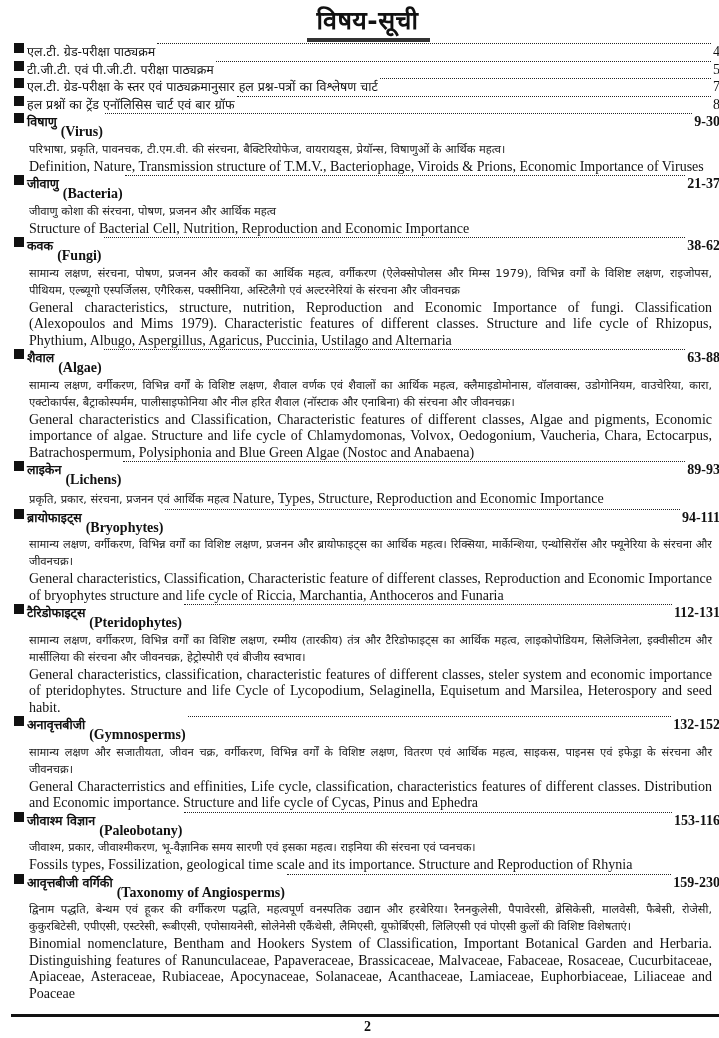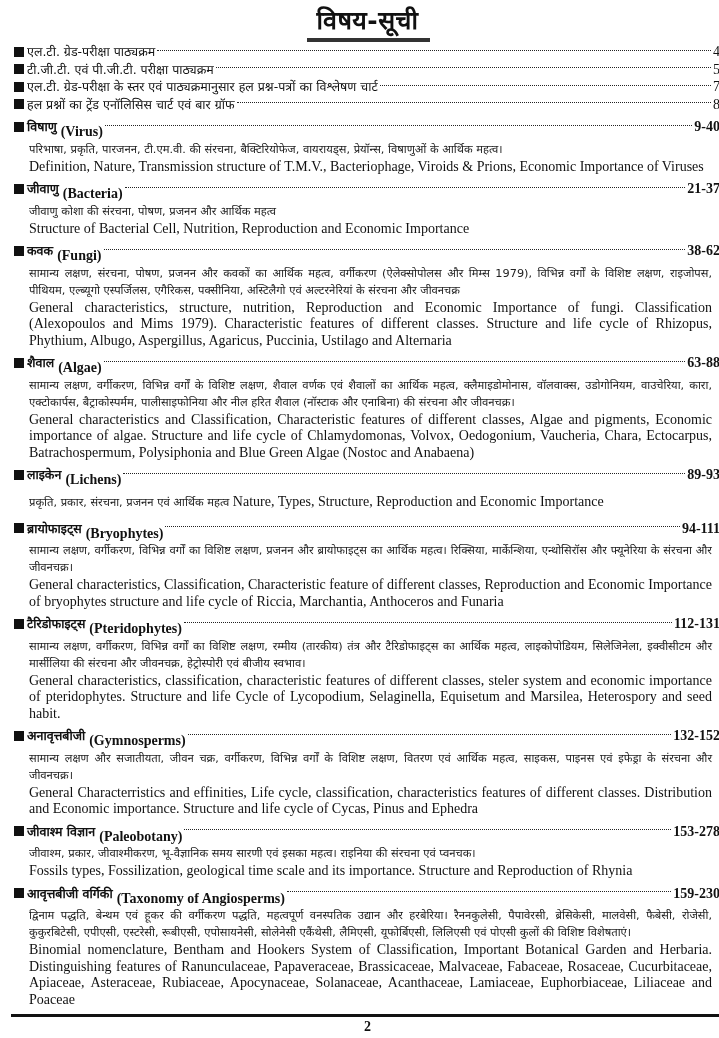--- a/index.html
+++ b/index.html
@@ -13,21 +13,21 @@
     position: absolute; left: 0; width: 719px; top: 2px; text-align: center;
     font-family: "DejaVu Sans", sans-serif; font-weight: bold; font-size: 25px;
     letter-spacing: 0.5px; color: #111;
   }
   .title-rule {
     position: absolute; left: 299px; top: 38px; width: 123px; height: 4px;
     background: #333;
   }
   .toc { position: absolute; left: 6px; top: 43px; width: 706px; }
   .entry-head {
-    display: flex; align-items: center; white-space: nowrap;
+    display: flex; align-items: flex-start; white-space: nowrap;
     font-size: 14px; line-height: 17.5px; font-weight: bold;
   }
   .entry-head.simple { font-weight: normal; }
   .entry-head.simple .pages { font-weight: normal; }
   .bullet {
     display: inline-block; width: 10px; height: 10px; background: #111;
     margin-right: 3px; position: relative; top: 0px; flex: none;
   }
   .head-hi { font-family: "DejaVu Sans", sans-serif; font-size: 12.5px; font-weight: bold; }
   .entry-head.simple .head-hi { font-weight: normal; }
@@ -41,21 +41,21 @@
   }
   .desc-hi {
     font-family: "DejaVu Sans", sans-serif; font-size: 11.3px; line-height: 17px;
     text-align: justify; color: #222; margin: 0;
   }
   .desc-en {
     font-size: 14px; line-height: 16.5px; text-align: justify; margin: 1px 0 0 0;
     color: #111;
   }
   .desc-inline {
-    font-size: 14px; line-height: 25px; margin: 0;
+    font-size: 14px; line-height: 19px; margin: 0;
   }
   .desc-inline .desc-hi-inline { font-family: "DejaVu Sans", sans-serif; font-size: 11.3px; color: #222; }
   .footer-rule {
     position: absolute; left: 3px; top: 1014px; width: 713px; height: 3px; background: #111;
   }
   .page-number {
     position: absolute; left: 0; width: 719px; top: 1019px; text-align: center;
     font-weight: bold; font-size: 14px;
   }
 </style>
@@ -94,24 +94,24 @@
       <span class="head-hi">हल प्रश्नों का ट्रेंड एनॉलिसिस चार्ट एवं बार ग्रॉफ</span>
       <span class="leader"></span>
       <span class="pages">8</span>
     </div>
 
     <div class="entry-head">
       <span class="bullet"></span>
       <span class="head-hi">विषाणु</span>
       <span class="head-en">(Virus)</span>
       <span class="leader"></span>
-      <span class="pages">9-40</span>
-    </div>
-    <div class="desc">
-      <p class="desc-hi">परिभाषा, प्रकृति, पारजनन, टी.एम.वी. की संरचना, बैक्टिरियोफेज, वायरायड्स, प्रेयॉन्स, विषाणुओं के आर्थिक महत्व।</p>
+      <span class="pages">9-30</span>
+    </div>
+    <div class="desc">
+      <p class="desc-hi">परिभाषा, प्रकृति, पावनचक, टी.एम.वी. की संरचना, बैक्टिरियोफेज, वायरायड्स, प्रेयॉन्स, विषाणुओं के आर्थिक महत्व।</p>
       <p class="desc-en">Definition, Nature, Transmission structure of T.M.V., Bacteriophage, Viroids &amp; Prions, Economic Importance of Viruses</p>
     </div>
 
     <div class="entry-head">
       <span class="bullet"></span>
       <span class="head-hi">जीवाणु</span>
       <span class="head-en">(Bacteria)</span>
       <span class="leader"></span>
       <span class="pages">21-37</span>
     </div>
@@ -189,21 +189,21 @@
     <div class="desc">
       <p class="desc-hi">सामान्य लक्षण और सजातीयता, जीवन चक्र, वर्गीकरण, विभिन्न वर्गों के विशिष्ट लक्षण, वितरण एवं आर्थिक महत्व, साइकस, पाइनस एवं इफेड्रा के संरचना और जीवनचक्र।</p>
       <p class="desc-en">General Characterristics and effinities, Life cycle, classification, characteristics features of different classes. Distribution and Economic importance. Structure and life cycle of Cycas, Pinus and Ephedra</p>
     </div>
 
     <div class="entry-head">
       <span class="bullet"></span>
       <span class="head-hi">जीवाश्म विज्ञान</span>
       <span class="head-en">(Paleobotany)</span>
       <span class="leader"></span>
-      <span class="pages">153-278</span>
+      <span class="pages">153-116</span>
     </div>
     <div class="desc">
       <p class="desc-hi">जीवाश्म, प्रकार, जीवाश्मीकरण, भू-वैज्ञानिक समय सारणी एवं इसका महत्व। राइनिया की संरचना एवं प्वनचक।</p>
       <p class="desc-en">Fossils types, Fossilization, geological time scale and its importance. Structure and Reproduction of Rhynia</p>
     </div>
 
     <div class="entry-head">
       <span class="bullet"></span>
       <span class="head-hi">आवृत्तबीजी वर्गिकी</span>
       <span class="head-en">(Taxonomy of Angiosperms)</span>

